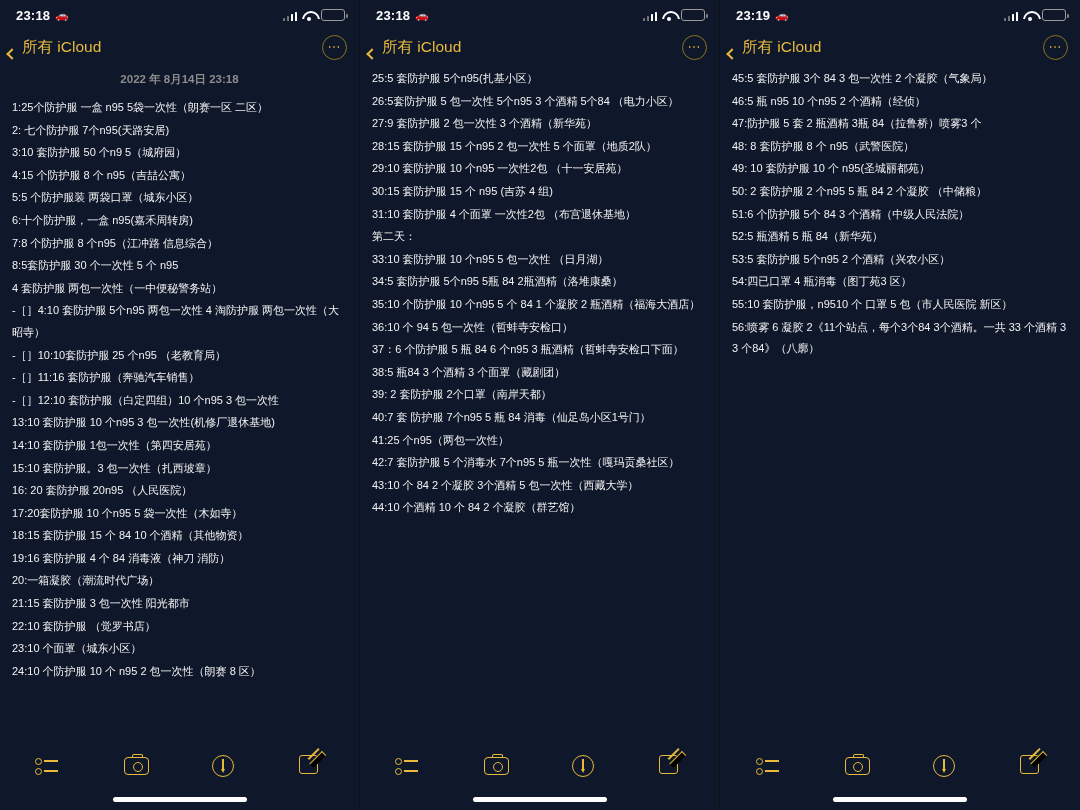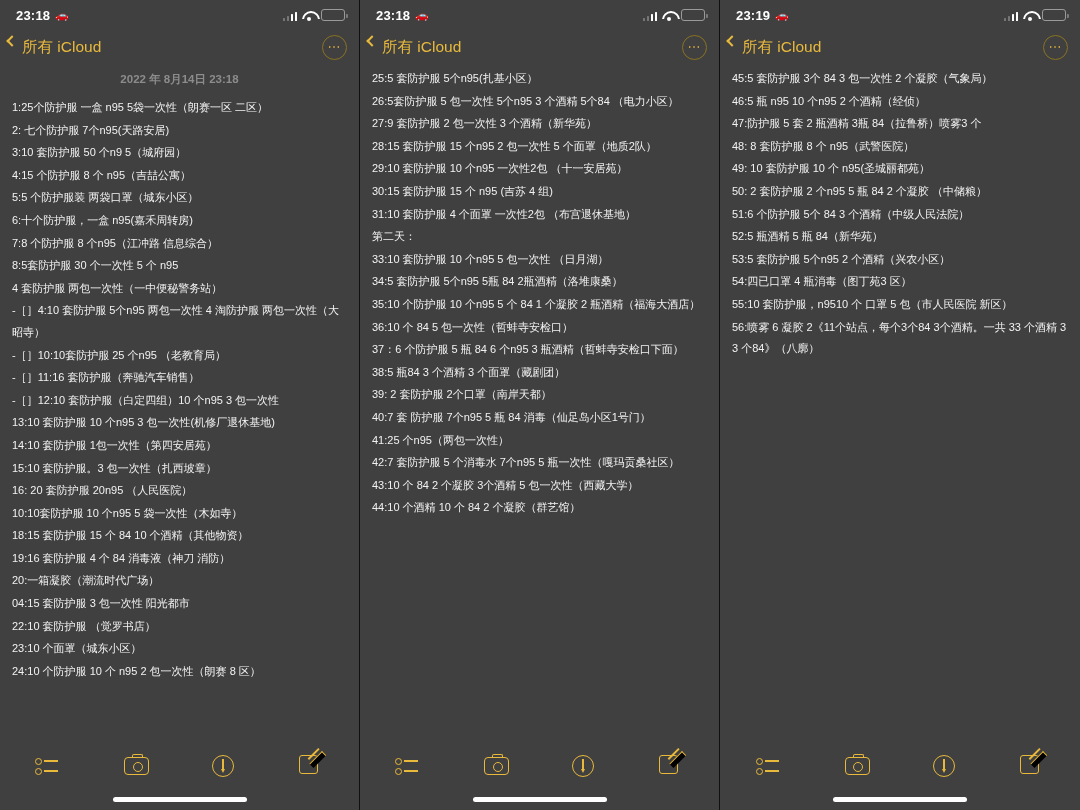--- a/index.html
+++ b/index.html
@@ -10,21 +10,21 @@
     overflow: hidden;
   }
   .screens {
     display: flex;
     width: 1080px;
     height: 810px;
   }
   .panel {
     width: 360px;
     height: 810px;
-    background: #404040;
+    background: #0f172a;
     position: relative;
     display: flex;
     flex-direction: column;
     border-right: 1px solid #111;
   }
   .panel:last-child { border-right: none; }
 
   
   .statusbar {
     height: 30px;
@@ -86,21 +86,21 @@
   
   .navbar {
     height: 34px;
     display: flex;
     align-items: center;
     padding: 0 12px 0 8px;
     flex: none;
   }
   .back {
     display: flex;
-    align-items: flex-start;
+    align-items: flex-end;
     color: #e8b93b;
     font-size: 15.5px;
     gap: 4px;
     cursor: pointer;
   }
   .chev {
     display: inline-block;
     width: 8px; height: 8px;
     border-left: 2px solid #e8b93b;
     border-bottom: 2px solid #e8b93b;
@@ -285,25 +285,25 @@
       <div class="line">8:5套防护服 30 个一次性 5 个 n95</div>
       <div class="line">4 套防护服 两包一次性（一中便秘警务站）</div>
       <div class="line">-［］4:10 套防护服 5个n95 两包一次性 4 淘防护服 两包一次性（大昭寺）</div>
       <div class="line">-［］10:10套防护服 25 个n95 （老教育局）</div>
       <div class="line">-［］11:16 套防护服（奔驰汽车销售）</div>
       <div class="line">-［］12:10 套防护服（白定四组）10 个n95 3 包一次性</div>
       <div class="line">13:10 套防护服 10 个n95 3 包一次性(机修厂退休基地)</div>
       <div class="line">14:10 套防护服 1包一次性（第四安居苑）</div>
       <div class="line">15:10 套防护服。3 包一次性（扎西坡章）</div>
       <div class="line">16: 20 套防护服 20n95 （人民医院）</div>
-      <div class="line">10:10套防护服 10 个n95 5 袋一次性（木如寺）</div>
+      <div class="line">17:20套防护服 10 个n95 5 袋一次性（木如寺）</div>
       <div class="line">18:15 套防护服 15 个 84 10 个酒精（其他物资）</div>
       <div class="line">19:16 套防护服 4 个 84 消毒液（神刀 消防）</div>
       <div class="line">20:一箱凝胶（潮流时代广场）</div>
-      <div class="line">04:15 套防护服 3 包一次性 阳光都市</div>
+      <div class="line">21:15 套防护服 3 包一次性 阳光都市</div>
       <div class="line">22:10 套防护服 （觉罗书店）</div>
       <div class="line">23:10 个面罩（城东小区）</div>
       <div class="line">24:10 个防护服 10 个 n95 2 包一次性（朗赛 8 区）</div>
     </div>
     <div class="toolbar">
       <span class="tb ic-check">
           <i></i>
           <i></i>
         </span>
       <span class="tb">
@@ -350,21 +350,21 @@
       <div class="line">26:5套防护服 5 包一次性 5个n95 3 个酒精 5个84 （电力小区）</div>
       <div class="line">27:9 套防护服 2 包一次性 3 个酒精（新华苑）</div>
       <div class="line">28:15 套防护服 15 个n95 2 包一次性 5 个面罩（地质2队）</div>
       <div class="line">29:10 套防护服 10 个n95 一次性2包 （十一安居苑）</div>
       <div class="line">30:15 套防护服 15 个 n95 (吉苏 4 组)</div>
       <div class="line">31:10 套防护服 4 个面罩 一次性2包 （布宫退休基地）</div>
       <div class="line">第二天：</div>
       <div class="line">33:10 套防护服 10 个n95 5 包一次性 （日月湖）</div>
       <div class="line">34:5 套防护服 5个n95 5瓶 84 2瓶酒精（洛堆康桑）</div>
       <div class="line">35:10 个防护服 10 个n95 5 个 84 1 个凝胶 2 瓶酒精（福海大酒店）</div>
-      <div class="line">36:10 个 84 5 包一次性（哲蚌寺安检口）</div>
+      <div class="line">36:10 个 94 5 包一次性（哲蚌寺安检口）</div>
       <div class="line">37：6 个防护服 5 瓶 84 6 个n95 3 瓶酒精（哲蚌寺安检口下面）</div>
       <div class="line">38:5 瓶84 3 个酒精 3 个面罩（藏剧团）</div>
       <div class="line">39: 2 套防护服 2个口罩（南岸天都）</div>
       <div class="line">40:7 套 防护服 7个n95 5 瓶 84 消毒（仙足岛小区1号门）</div>
       <div class="line">41:25 个n95（两包一次性）</div>
       <div class="line">42:7 套防护服 5 个消毒水 7个n95 5 瓶一次性（嘎玛贡桑社区）</div>
       <div class="line">43:10 个 84 2 个凝胶 3个酒精 5 包一次性（西藏大学）</div>
       <div class="line">44:10 个酒精 10 个 84 2 个凝胶（群艺馆）</div>
     </div>
     <div class="toolbar">

